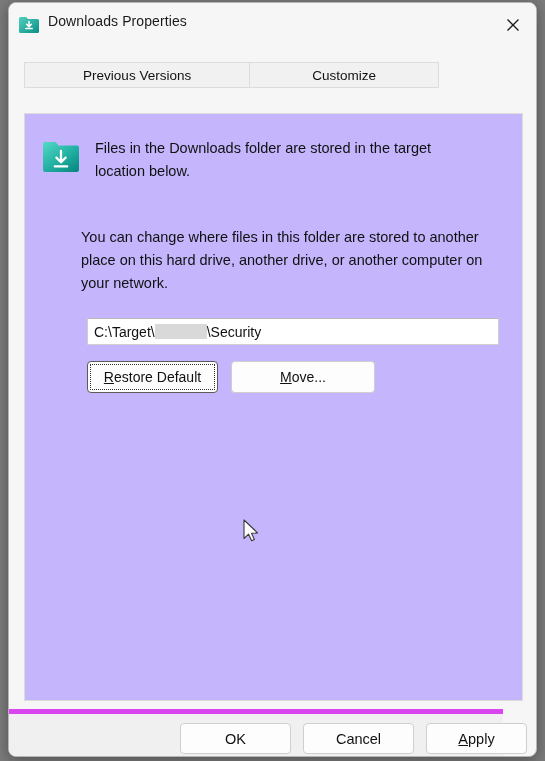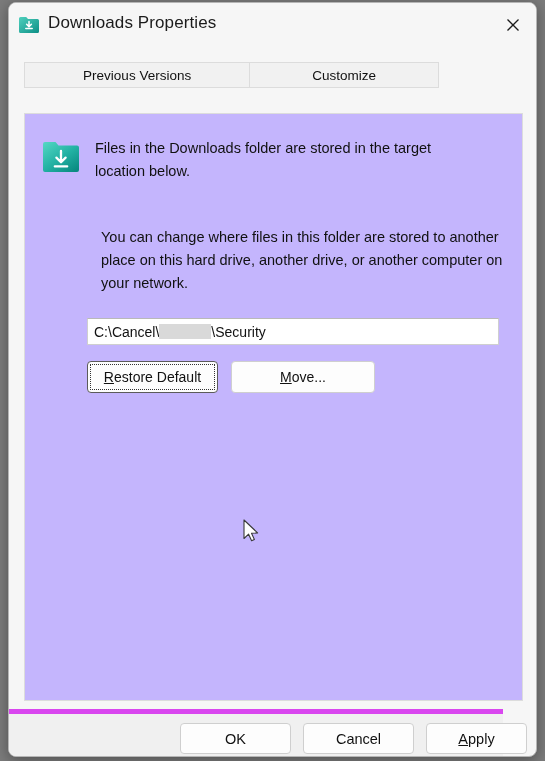--- a/index.html
+++ b/index.html
@@ -45,21 +45,21 @@
     position: absolute;
     left: 9px;
     top: 12px;
     width: 22px;
     height: 20px;
   }
   .title-text {
     position: absolute;
     left: 39px;
     top: 10px;
-    font-size: 17px;
+    font-size: 14px;
     color: #1b1b1b;
     letter-spacing: 0.1px;
     white-space: nowrap;
   }
   .close-btn {
     position: absolute;
     right: 0px;
     top: 0px;
     width: 46px;
     height: 44px;
@@ -139,21 +139,21 @@
   .folder-text {
     margin-left: 14px;
     font-size: 14.5px;
     line-height: 23px;
     color: #111;
     max-width: 385px;
   }
 
   .desc {
     position: absolute;
-    left: 76px;
+    left: 56px;
     top: 112px;
     width: 412px;
     font-size: 14.5px;
     line-height: 23px;
     color: #111;
   }
 
   
   .path-field {
     position: absolute;
@@ -319,21 +319,21 @@
             <path d="M2 5 A2 2 0 0 1 4 3 H14.5 L17.5 6.5 H36 A2 2 0 0 1 38 8.5 V31 A2 2 0 0 1 36 33 H4 A2 2 0 0 1 2 31 Z" fill="url(#fgrad)"></path>
             <path d="M20 12 V22.5 M20 23.2 L15.4 18.6 M20 23.2 L24.6 18.6 M13.8 27.4 H26.2" stroke="#ffffff" stroke-width="2.3" fill="none" stroke-linecap="round" stroke-linejoin="round"></path>
           </svg>
         </span>
         <div class="folder-text">Files in the Downloads folder are stored in the target location below.</div>
       </div>
 
       <div class="desc">You can change where files in this folder are stored to another place on this hard drive, another drive, or another computer on your network.</div>
 
       <div class="path-field">
-        <span class="path-seg">C:\Cancel\</span>
+        <span class="path-seg">C:\Target\</span>
         <span class="path-redacted"></span>
         <span class="path-seg">\Security</span>
       </div>
 
       <div class="btnrow">
         <div class="btn focused" id="btn-restore">
           <span class="lbl">
             <span class="accel">R</span><span>estore Default</span>
           </span>
           <span class="focus-ring"></span>

